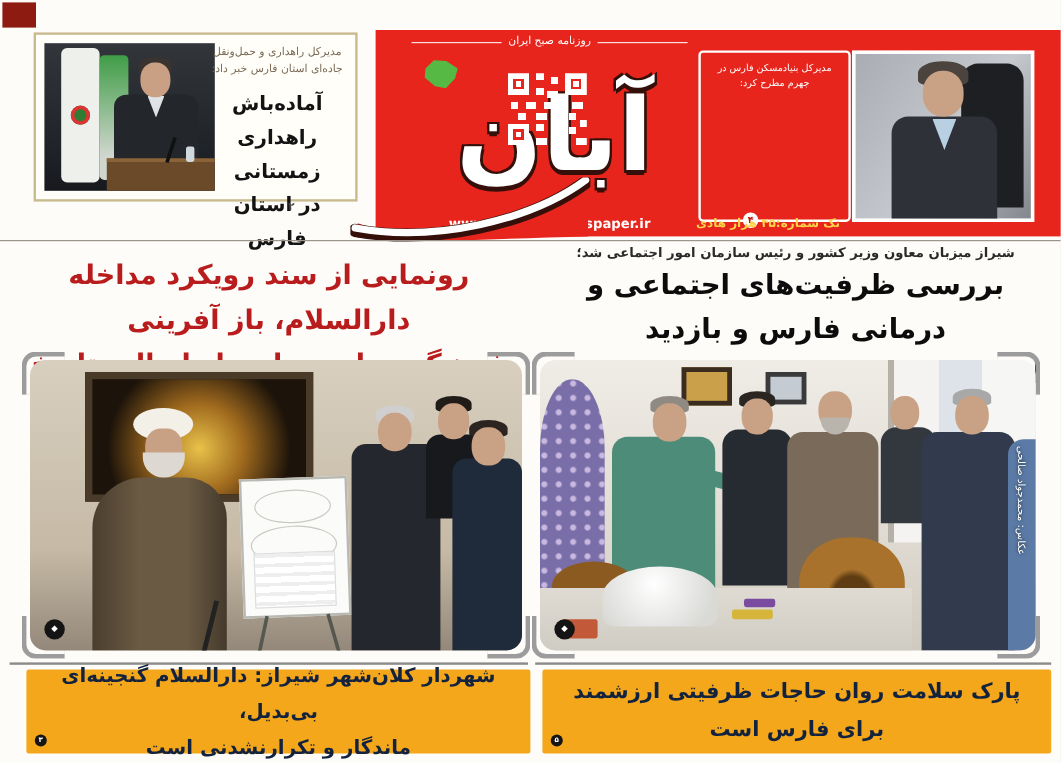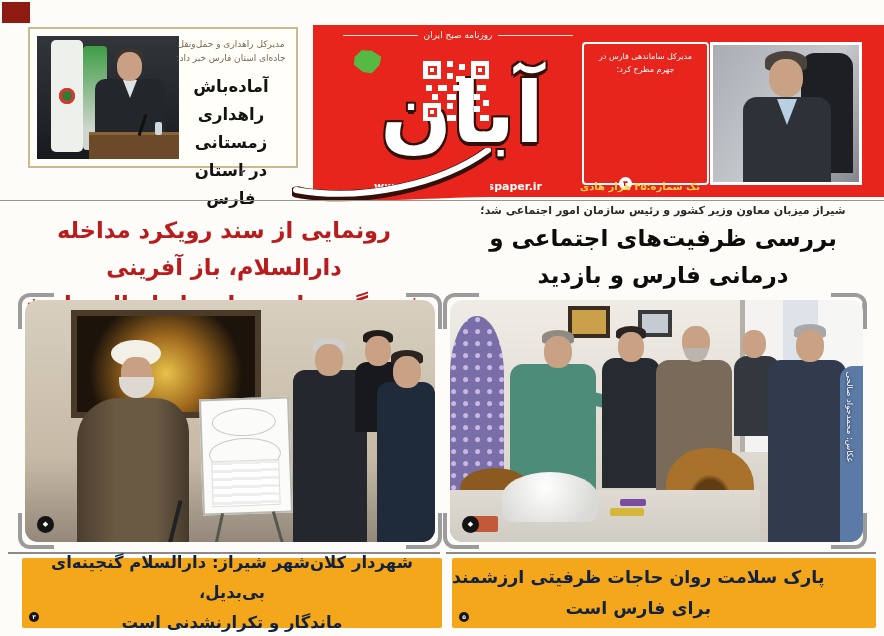--- a/index.html
+++ b/index.html
@@ -120,21 +120,21 @@
   .hand{left:186px;top:106px;width:11px;height:10px;background:#c9a184;border-radius:50%;}
   .credit{right:-62px;top:112px;width:150px;text-align:center;transform:rotate(90deg);
           font-size:8.5px;color:#fff;text-shadow:0 0 3px rgba(0,0,0,.8);}
 
   
   .rule-bl{left:8px;top:552px;width:432px;height:2px;background:#8a8a8a;}
   .rule-br{left:446px;top:552px;width:430px;height:2px;background:#8a8a8a;}
   .teaser{top:558px;height:70px;border-radius:2px;display:flex;align-items:center;justify-content:center;
           text-align:center;font-weight:bold;color:#14233d;}
   .teaser-left{left:22px;width:420px;font-size:16.5px;line-height:1.8;}
-  .teaser-right{left:452px;width:424px;font-size:17.5px;line-height:1.8;justify-content:flex-end;}
+  .teaser-right{left:452px;width:424px;font-size:17.5px;line-height:1.8;}
   .teaser-badge{position:absolute;left:7px;bottom:6px;width:10px;height:10px;background:#151515;border-radius:50%;
                 color:#fff;font-size:6px;line-height:10px;text-align:center;}
 </style>
 </head>
 <body>
 
 <div class="page">
 
   <div class="abs corner-square"></div>
 
@@ -196,21 +196,21 @@
           <rect x="17.5" y="1.5" width="3" height="3"></rect>
           <rect x="1.5" y="15.5" width="3" height="3"></rect>
         </g>
       <g fill="#ffffff">
           <rect x="2.3" y="2.3" width="1.4" height="1.4"></rect>
           <rect x="18.3" y="2.3" width="1.4" height="1.4"></rect>
           <rect x="2.3" y="16.3" width="1.4" height="1.4"></rect>
         </g>
     </svg>
     <div class="abs promo">
-      <div class="promo-kicker pre">مدیرکل ساماندهی فارس در
+      <div class="promo-kicker pre">مدیرکل بنیادمسکن فارس در
 جهرم مطرح کرد:</div>
     </div>
     <div class="abs promo-badge">۴</div>
     <div class="abs mh-photo">
       <div class="mh-photo-inner">
         <div class="abs mh-chair"></div>
         <div class="abs mh-suit"></div>
         <div class="abs mh-shirt"></div>
         <div class="abs mh-hair"></div>
         <div class="abs mh-head"></div>

